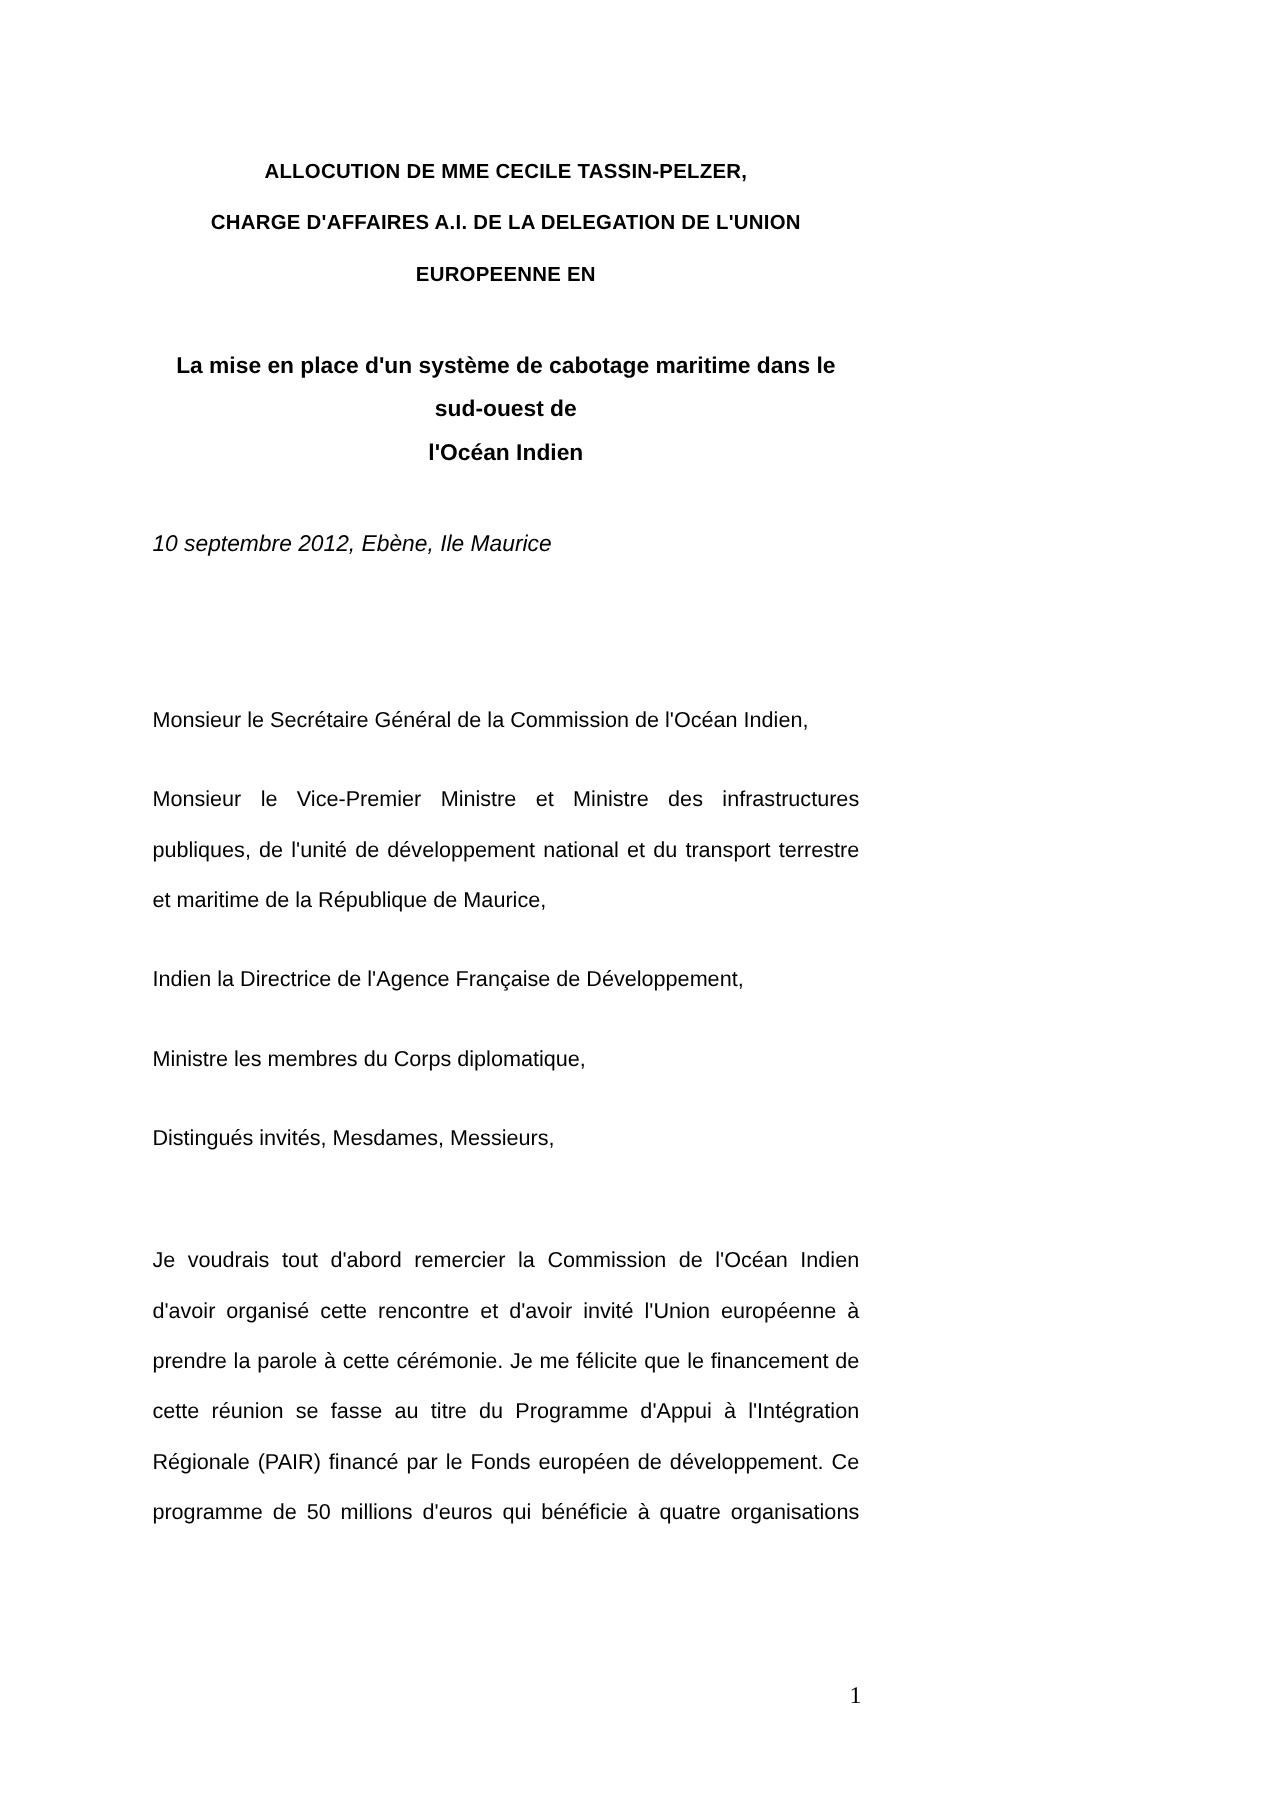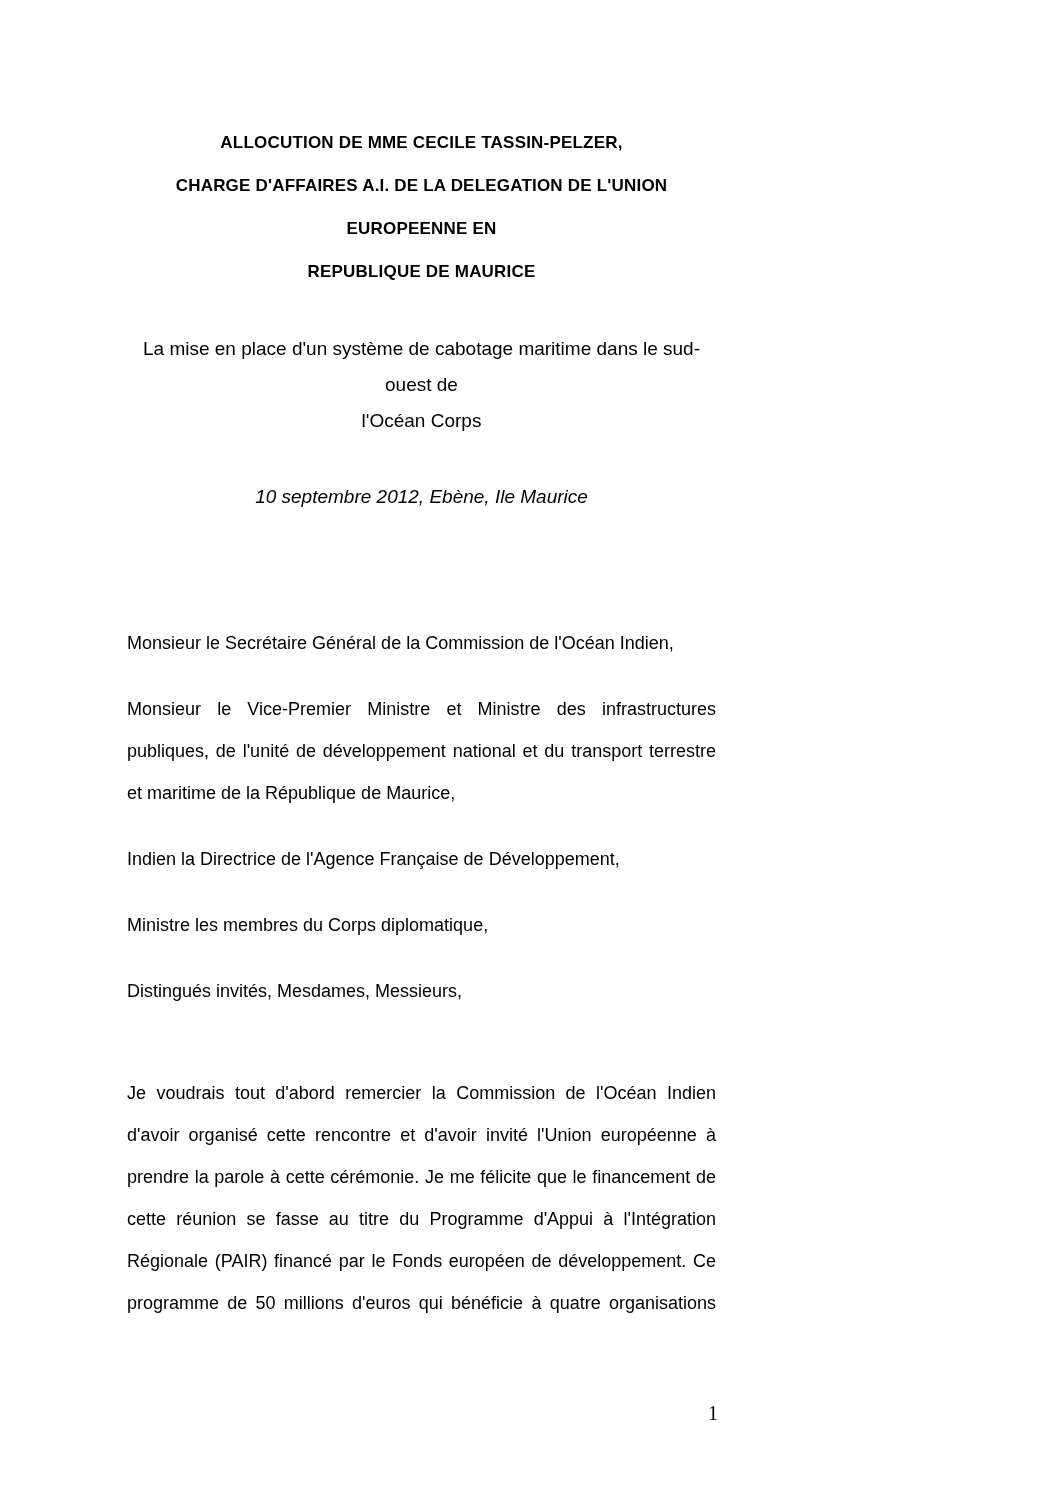--- a/index.html
+++ b/index.html
@@ -21,32 +21,31 @@
   .doc-title {
     font-weight: bold;
     font-size: 17px;
     line-height: 43px;
     text-align: center;
     letter-spacing: 0.2px;
   }
 
   .doc-subtitle {
     margin-top: 38px;
-    font-weight: normal;
+    font-weight: bold;
     font-size: 19px;
     line-height: 36px;
     text-align: center;
   }
 
   .dateline {
     margin-top: 40px;
     font-style: italic;
     font-size: 19px;
     line-height: 36px;
-    text-align: center;
   }
 
   .body-text {
     margin-top: 107px;
   }
 
   .body-text p {
     font-size: 18px;
     line-height: 42px;
     text-align: justify;
@@ -69,26 +68,25 @@
 </style>
 </head>
 <body>
 
 <div class="page">
   <div class="content">
 
     <div class="doc-title">
       <div>ALLOCUTION DE MME CECILE TASSIN-PELZER,</div>
       <div>CHARGE D'AFFAIRES A.I. DE LA DELEGATION DE L'UNION EUROPEENNE EN</div>
-      <div>REPUBLIQUE DE MAURICE</div>
     </div>
 
     <div class="doc-subtitle">
       <div>La mise en place d'un système de cabotage maritime dans le sud-ouest de</div>
-      <div>l'Océan Corps</div>
+      <div>l'Océan Indien</div>
     </div>
 
     <div class="dateline">10 septembre 2012, Ebène, Ile Maurice</div>
 
     <div class="body-text">
       <p>Monsieur le Secrétaire Général de la Commission de l'Océan Indien,</p>
       <p>Monsieur le Vice-Premier Ministre et Ministre des infrastructures publiques, de l'unité de développement national et du transport terrestre et maritime de la République de Maurice,</p>
       <p>Indien la Directrice de l'Agence Française de Développement,</p>
       <p>Ministre les membres du Corps diplomatique,</p>
       <p>Distingués invités, Mesdames, Messieurs,</p>

